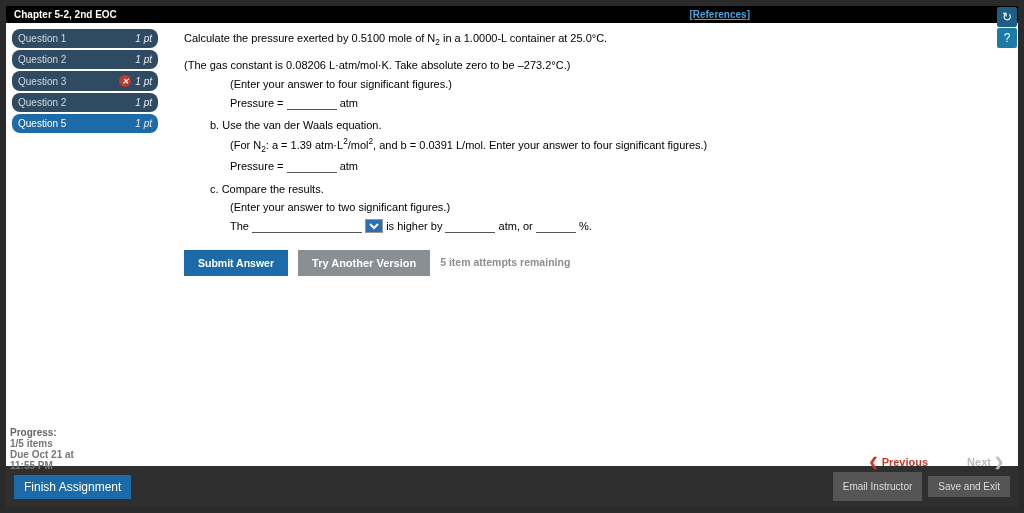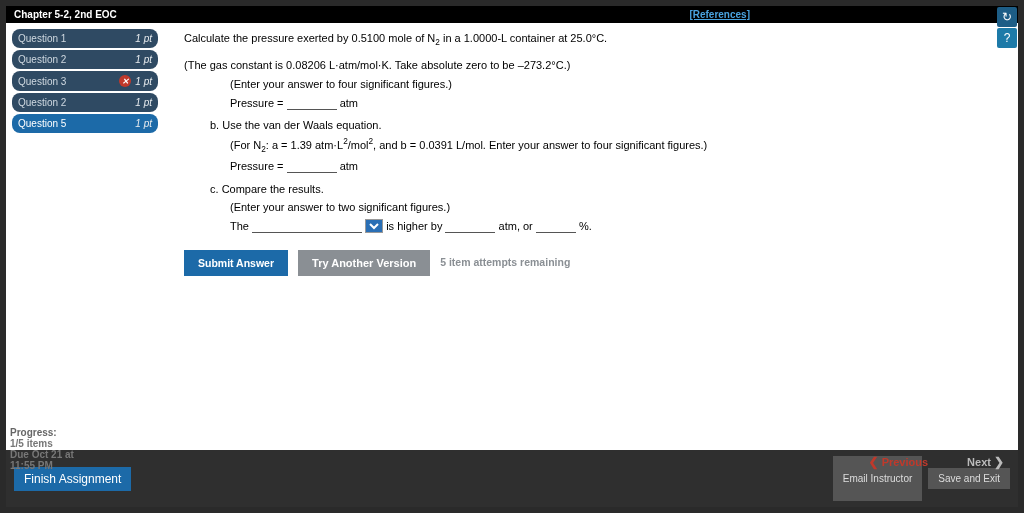--- a/index.html
+++ b/index.html
@@ -105,21 +105,21 @@
   .prev-link { color:#c0392b; cursor:pointer; font-weight:bold; display:flex; align-items:center; gap:3px;}
   .next-link { color:#bbb; font-weight:bold; display:flex; align-items:center; gap:3px;margin-left:21px;}
   .footer-bar {
     background: #2f2f2f;
     padding: 6px 8px;
     display: flex;
     align-items: center;
   }
   .btn-finish { background:#1c6aa8; color:#fff; border:none; padding:5px 10px; font-size:12px; cursor:pointer;}
   .footer-spacer { flex:1; }
-  .btn-email { background:#555; color:#ddd; border:none; padding:17px 10px; font-size:10px; cursor:pointer; margin-right:6px;text-align:right;}
+  .btn-email { background:#555; color:#ddd; border:none; padding:9px 10px; font-size:10px; cursor:pointer; margin-right:6px;text-align:right;}
   .btn-save { background:#555; color:#ddd; border:none; padding:5px 10px; font-size:10px; cursor:pointer;}
   .right-icons { position:absolute; right:0; top:0; width:22px;}
   .ri { width:20px; height:20px; background:#1d5d86; color:#fff; display:flex; align-items:center; justify-content:center; margin:1px; font-size:12px; border-radius:2px; cursor:pointer;}
   .chev { font-size:12px; }
 </style>
 </head>
 <body>
 
 <div class="app-frame">
   <div class="content-area">

